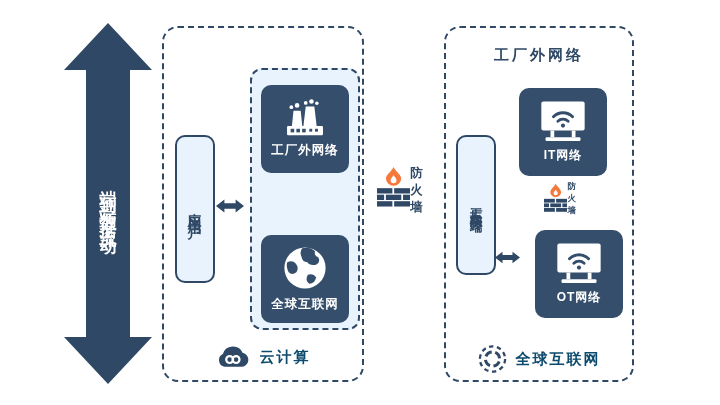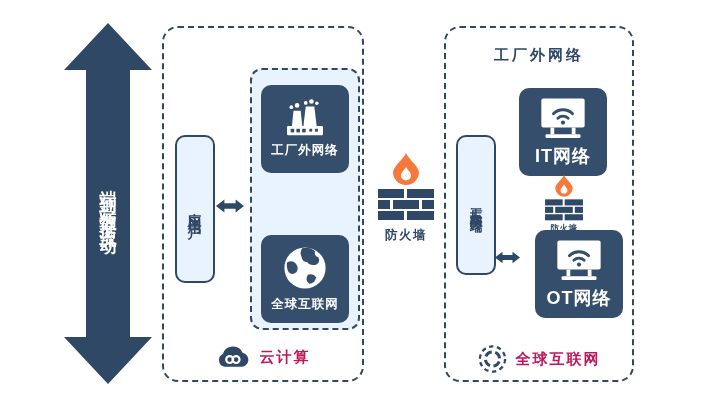--- a/index.html
+++ b/index.html
@@ -52,39 +52,39 @@
   .tile {
     position:absolute; width:88px; height:88px; background:#344E6C; border-radius:10px;
     display:flex; flex-direction:column; align-items:center; justify-content:center; gap:5px;
   }
   .tile .tile-label { color:#ffffff; font-weight:700; letter-spacing:1px; }
   .tile-factory { left:9px;  top:15px; }
   .tile-globe   { left:9px;  top:165px; }
   .tile-it { left:73px; top:60px; }
   .tile-ot { left:89px; top:202px; }
   .tile-factory .tile-label, .tile-globe .tile-label { font-size:12.5px; }
-  .tile-it .tile-label, .tile-ot .tile-label { font-size:18px; }
-
-  
-  .firewall { display:flex; flex-direction:column; align-items:center; }
+  .tile-it .tile-label, .tile-ot .tile-label { font-size:12px; }
+
+  
+  .firewall { display:flex; flex-direction:row; align-items:center; }
   .firewall-main { left:377px; top:153px; width:58px; }
   .firewall-main .fw-label { margin-top:6px; color:#2F4865; font-weight:700; font-size:12.5px; letter-spacing:1.5px; }
   .firewall-small { left:98px; top:147px; width:40px; }
   .firewall-small .fw-label { margin-top:2px; color:#2F4865; font-weight:700; font-size:8.5px; letter-spacing:0.5px; }
 
   
   .harrow-cloud { left:52px; top:171px; }
   .harrow-edge  { left:49px; top:223px; }
 
   
   .caption {
     position:absolute; top:316px; left:50%; transform:translateX(-50%);
     display:flex; align-items:center; gap:8px; white-space:nowrap;
   }
-  .caption .cap-label { color:#be185d; font-weight:700; font-size:15px; letter-spacing:2px; }
+  .caption .cap-label { color:#0c4a6e; font-weight:700; font-size:15px; letter-spacing:2px; }
 </style>
 </head>
 <body>
 
 <div class="stage">
 
   <div class="abs flow-arrow">
     <svg viewBox="0 0 88 361" width="88" height="361">
       <polygon points="44,0 88,47 66,47 66,314 88,314 44,361 0,314 22,314 22,47 0,47" fill="#2F4865"></polygon>
     </svg>

